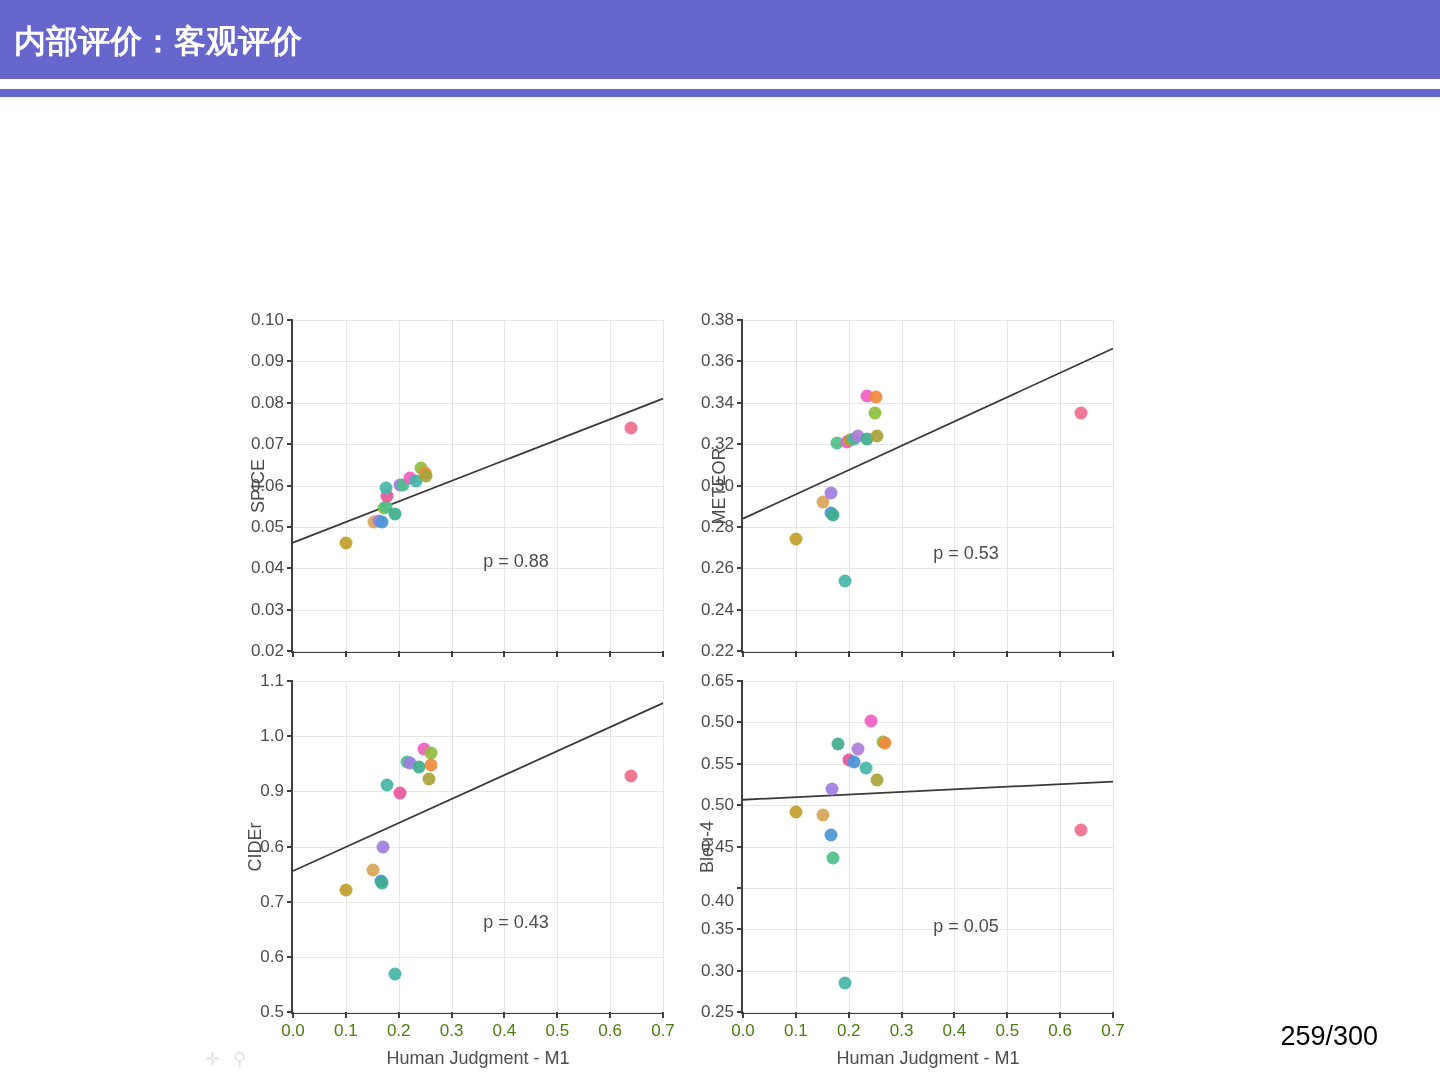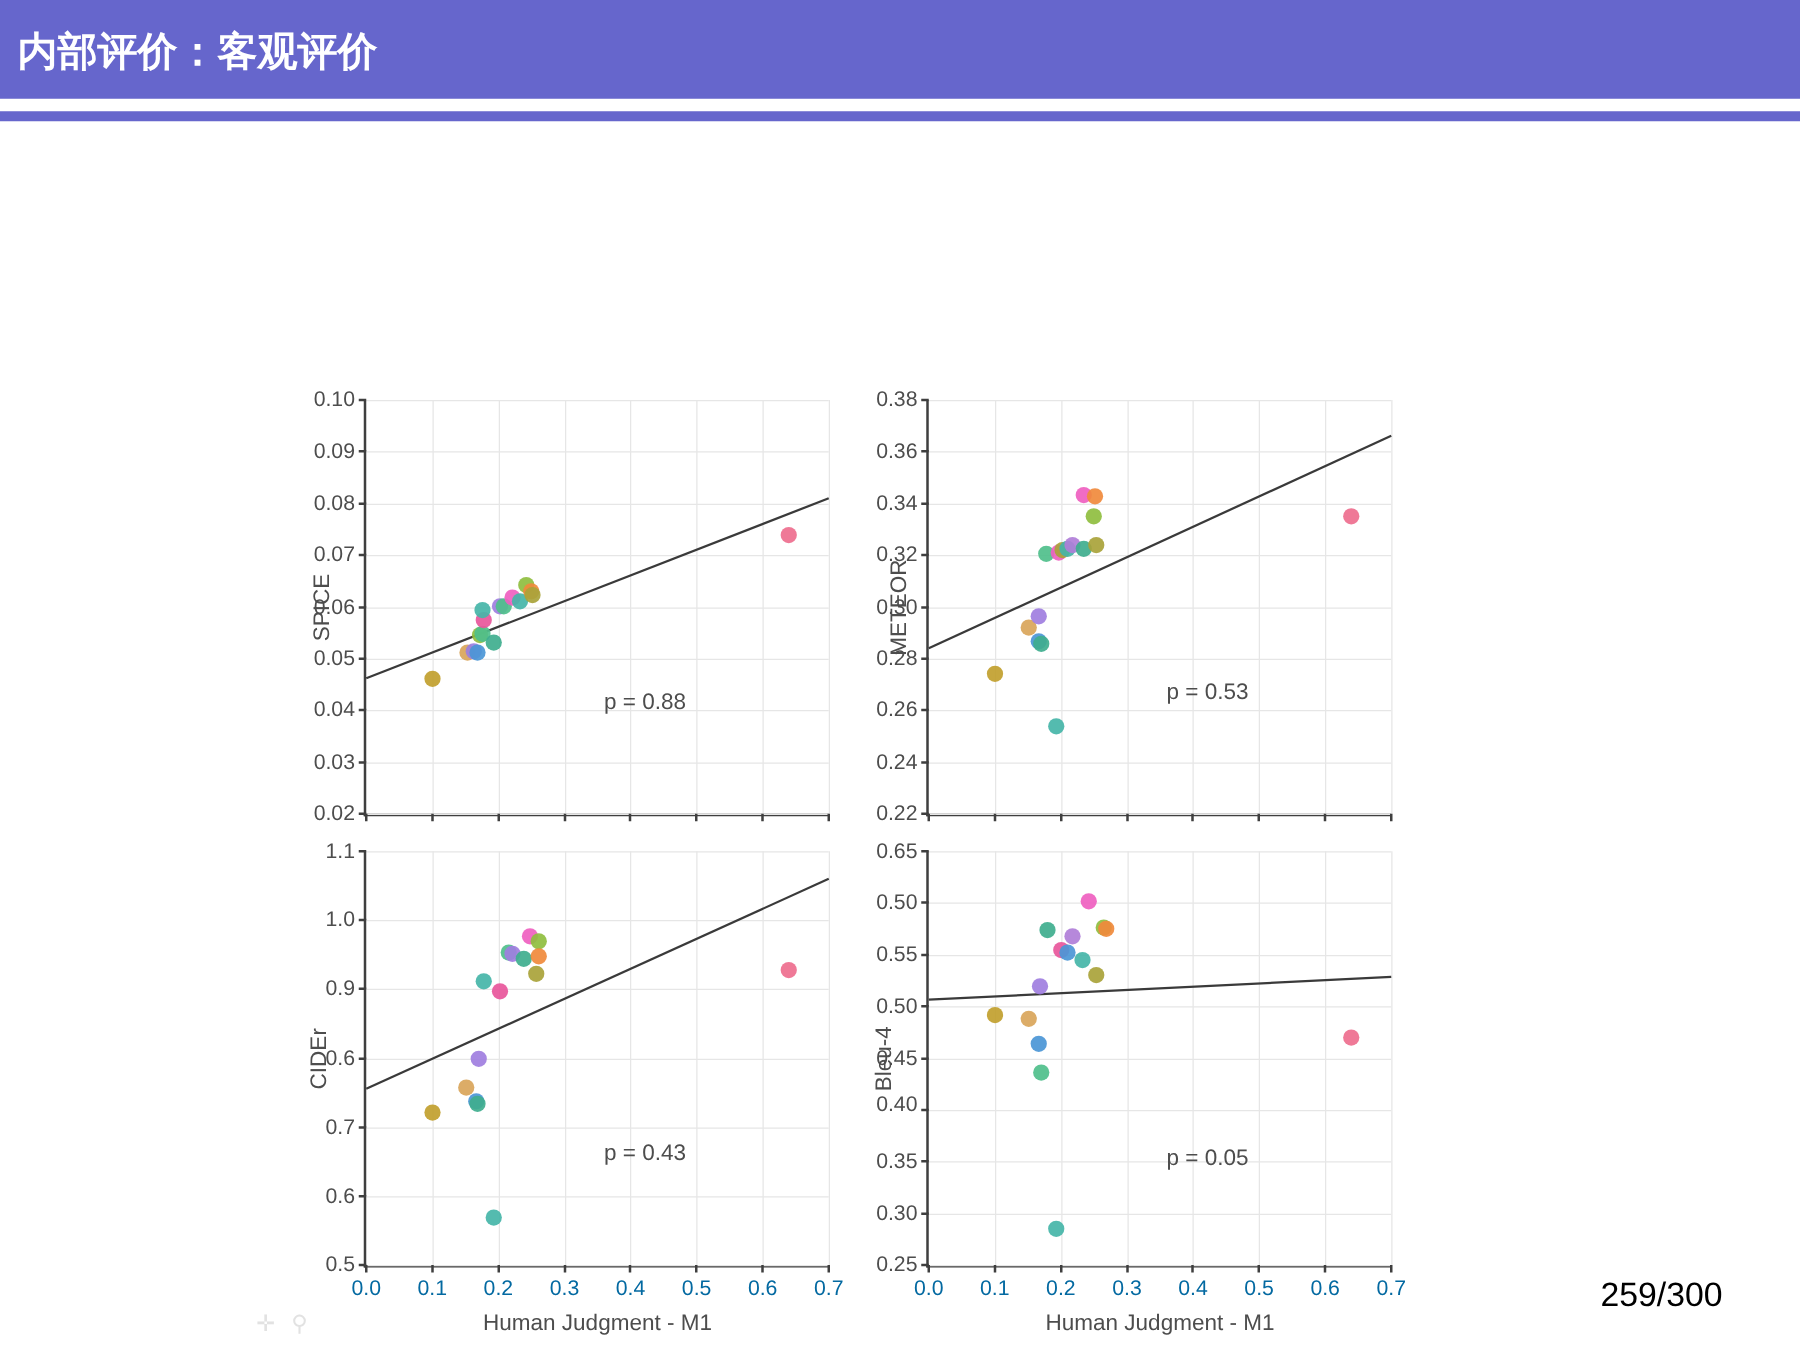--- a/index.html
+++ b/index.html
@@ -98,21 +98,21 @@
     width: 6px; height: 2px;
     background: #3f3f3f;
     transform: translateY(-1px);
   }
   .xtick-label {
     position: absolute;
     top: 100%;
     margin-top: 9px;
     transform: translateX(-50%);
     font-size: 17px;
-    color: #0369a1;
+    color: #4d7c0f;
     white-space: nowrap;
   }
   .xtick-mark {
     position: absolute;
     top: 100%;
     width: 2px; height: 6px;
     background: #3f3f3f;
     transform: translateX(-1px);
   }
   .ylabel {
@@ -394,21 +394,21 @@
           <div class="ytick-mark" style="top: 331px;"></div>
           <div class="ytick-label" style="top: 331px;">0.25</div>
           <div class="gridline-h" style="top: 289.625px;"></div>
           <div class="ytick-mark" style="top: 289.625px;"></div>
           <div class="ytick-label" style="top: 289.625px;">0.30</div>
           <div class="gridline-h" style="top: 248.25px;"></div>
           <div class="ytick-mark" style="top: 248.25px;"></div>
           <div class="ytick-label" style="top: 248.25px;">0.35</div>
           <div class="gridline-h" style="top: 206.875px;"></div>
           <div class="ytick-mark" style="top: 206.875px;"></div>
-          <div class="ytick-label" style="top: 203px;">0.40</div>
+          <div class="ytick-label" style="top: 220px;">0.40</div>
           <div class="gridline-h" style="top: 165.5px;"></div>
           <div class="ytick-mark" style="top: 165.5px;"></div>
           <div class="ytick-label" style="top: 165.5px;">0.45</div>
           <div class="gridline-h" style="top: 124.125px;"></div>
           <div class="ytick-mark" style="top: 124.125px;"></div>
           <div class="ytick-label" style="top: 124.125px;">0.50</div>
           <div class="gridline-h" style="top: 82.75px;"></div>
           <div class="ytick-mark" style="top: 82.75px;"></div>
           <div class="ytick-label" style="top: 82.75px;">0.55</div>
           <div class="gridline-h" style="top: 41.375px;"></div>

